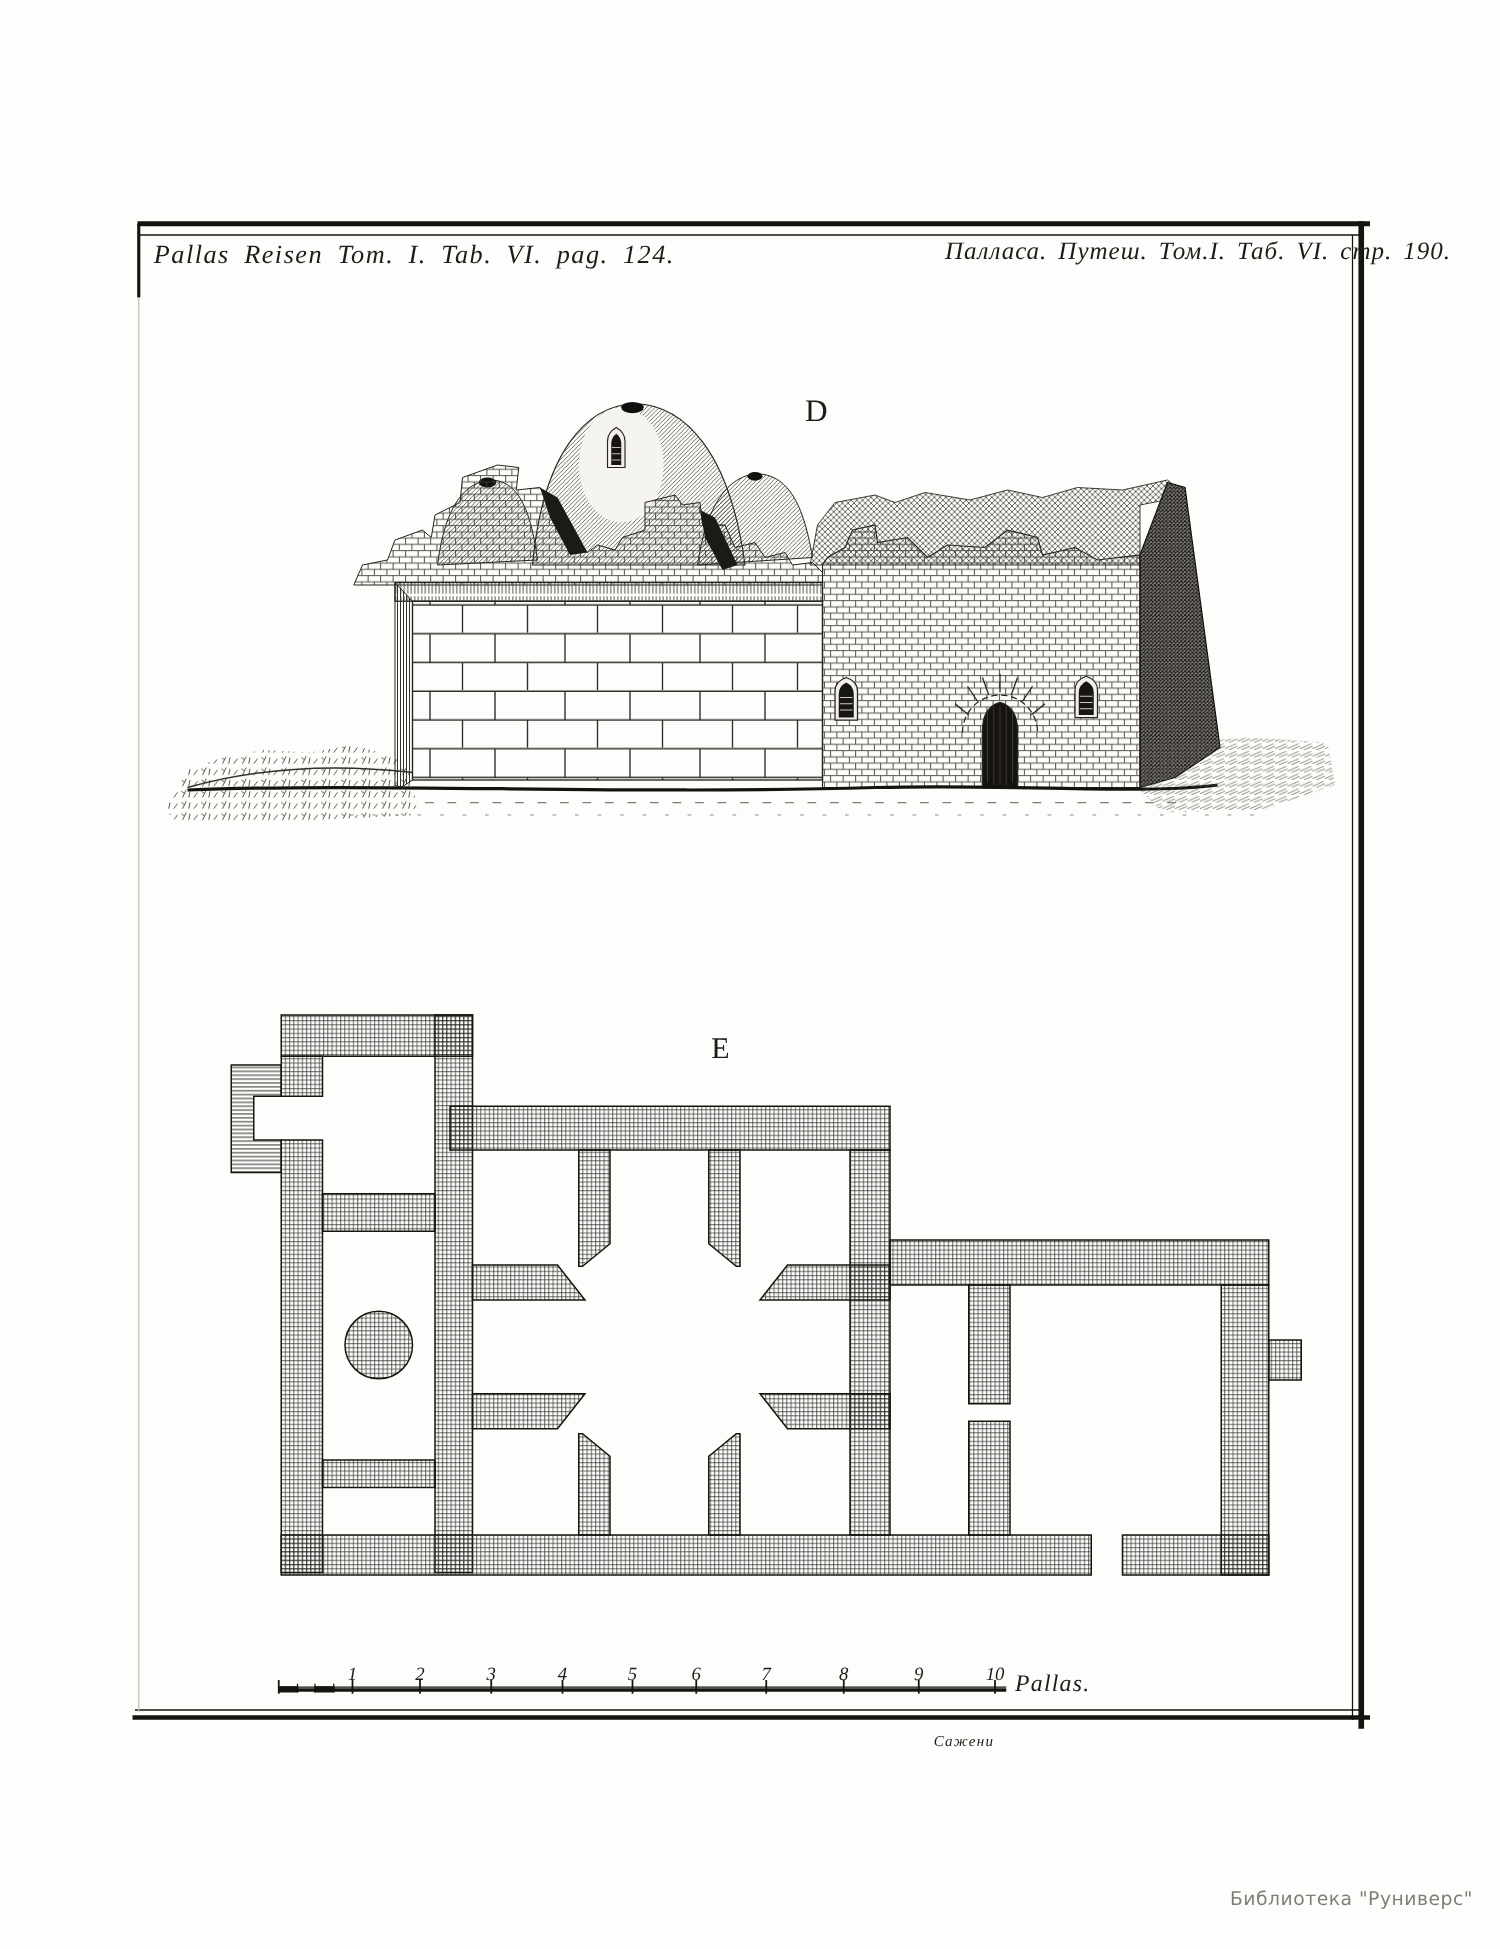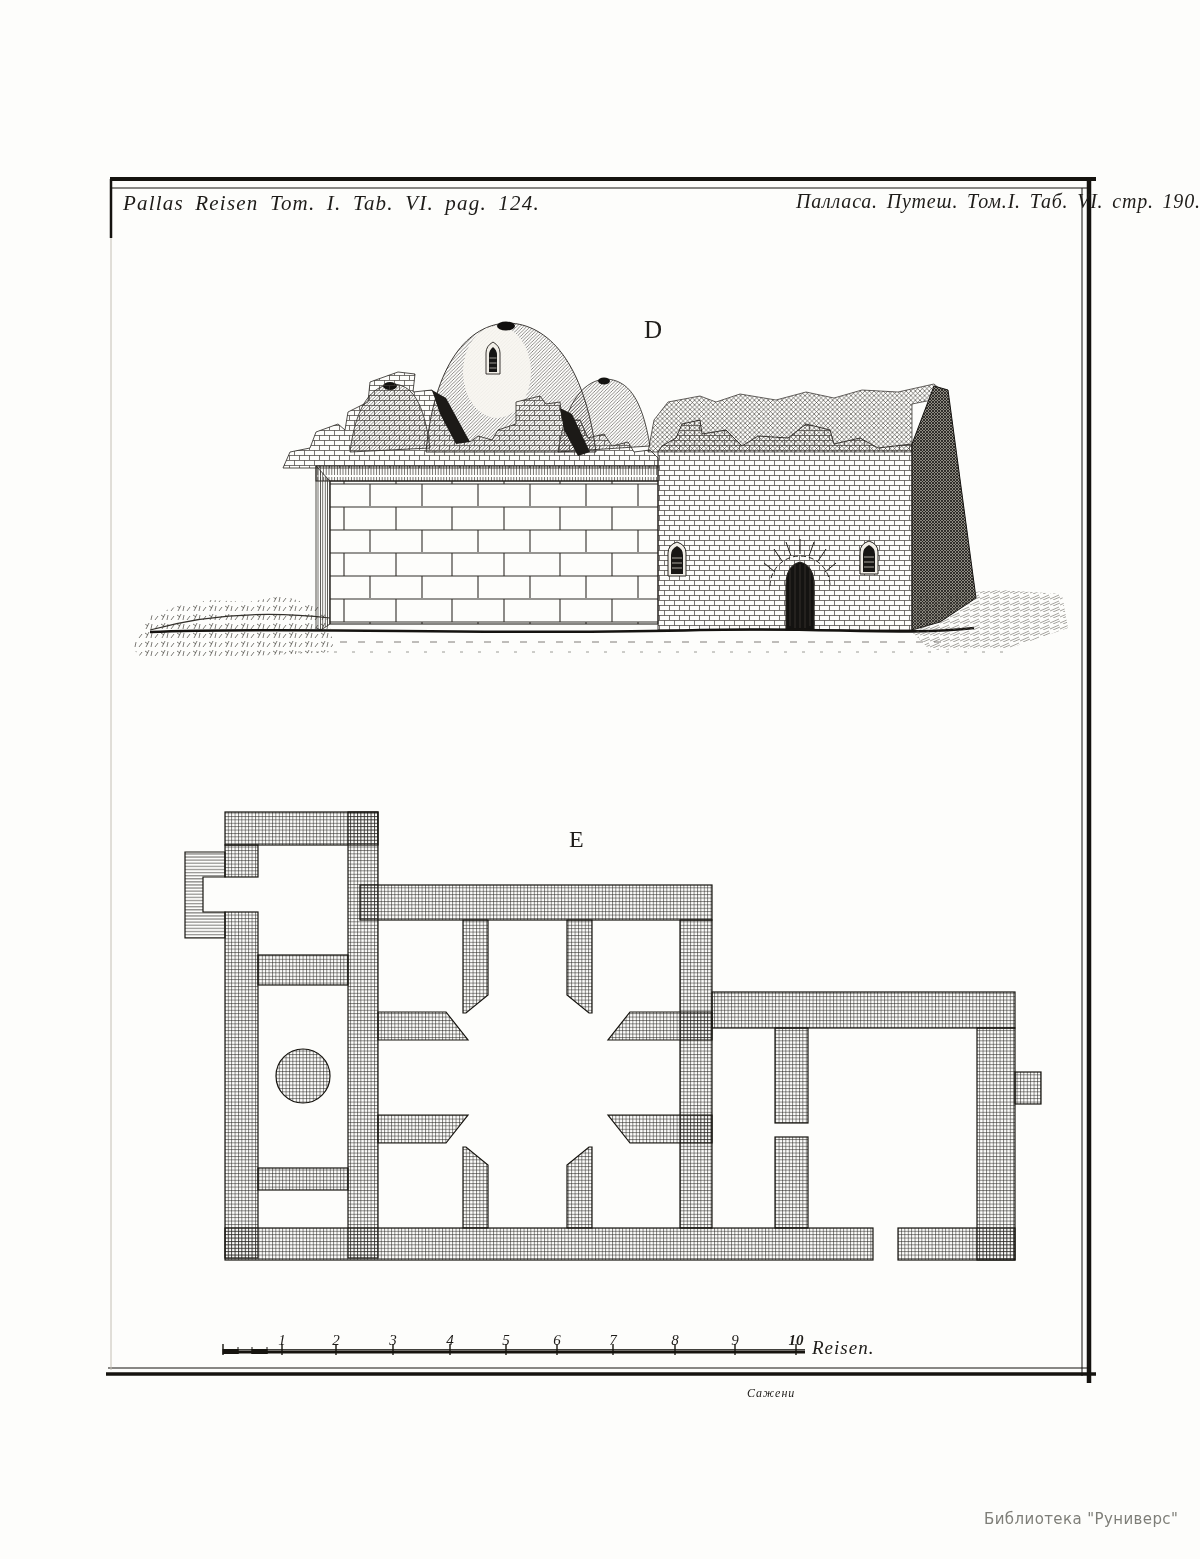--- a/index.html
+++ b/index.html
@@ -201,35 +201,35 @@
     </g>
     <g stroke-width="1">
       <path d="M238 1347V1354M252 1347V1354M267 1347V1354"></path>
     </g>
     <rect x="223" y="1349.5" width="15" height="4" fill="#16140f"></rect>
     <rect x="252" y="1349.5" width="15" height="4" fill="#16140f"></rect>
   </g>
 </svg>
 
 <div class="t hdr" style="left:123px;top:191px;">Pallas Reisen Tom. I. Tab. VI. pag. 124.</div>
-<div class="t hdr-r" style="left:756px;top:190px;margin-left:40px;">Палласа. Путеш. Том.I. Таб. VI. стр. 190.</div>
+<div class="t hdr-r" style="left:756px;top:190px;">Палласа. Путеш. Том.I. Таб. VI. стр. 190.</div>
 
 <div class="t figlab" style="left:644px;top:316px;">D</div>
 <div class="t figlab" style="left:569px;top:826px;font-size:24px;">E</div>
 
 <div id="tickrow">
       <span class="tick" style="left: 282px;">1</span>
       <span class="tick" style="left: 336px;">2</span>
       <span class="tick" style="left: 393px;">3</span>
       <span class="tick" style="left: 450px;">4</span>
       <span class="tick" style="left: 506px;">5</span>
       <span class="tick" style="left: 557px;">6</span>
       <span class="tick" style="left: 613px;">7</span>
       <span class="tick" style="left: 675px;">8</span>
       <span class="tick" style="left: 735px;">9</span>
-      <span class="tick" style="left: 796px; font-weight: bold;">10</span>
+      <span class="tick" style="left: 796px;">10</span>
     </div>
-<div class="t unit-lat" style="left:812px;top:1337px;">Reisen.</div>
+<div class="t unit-lat" style="left:812px;top:1337px;">Pallas.</div>
 <div class="t unit-cyr" style="left:747px;top:1386px;">Сажени</div>
 
 <div class="t wm" style="left:984px;top:1510px;">Библиотека "Руниверс"</div>
 
 </div>
 
 </body></html>

